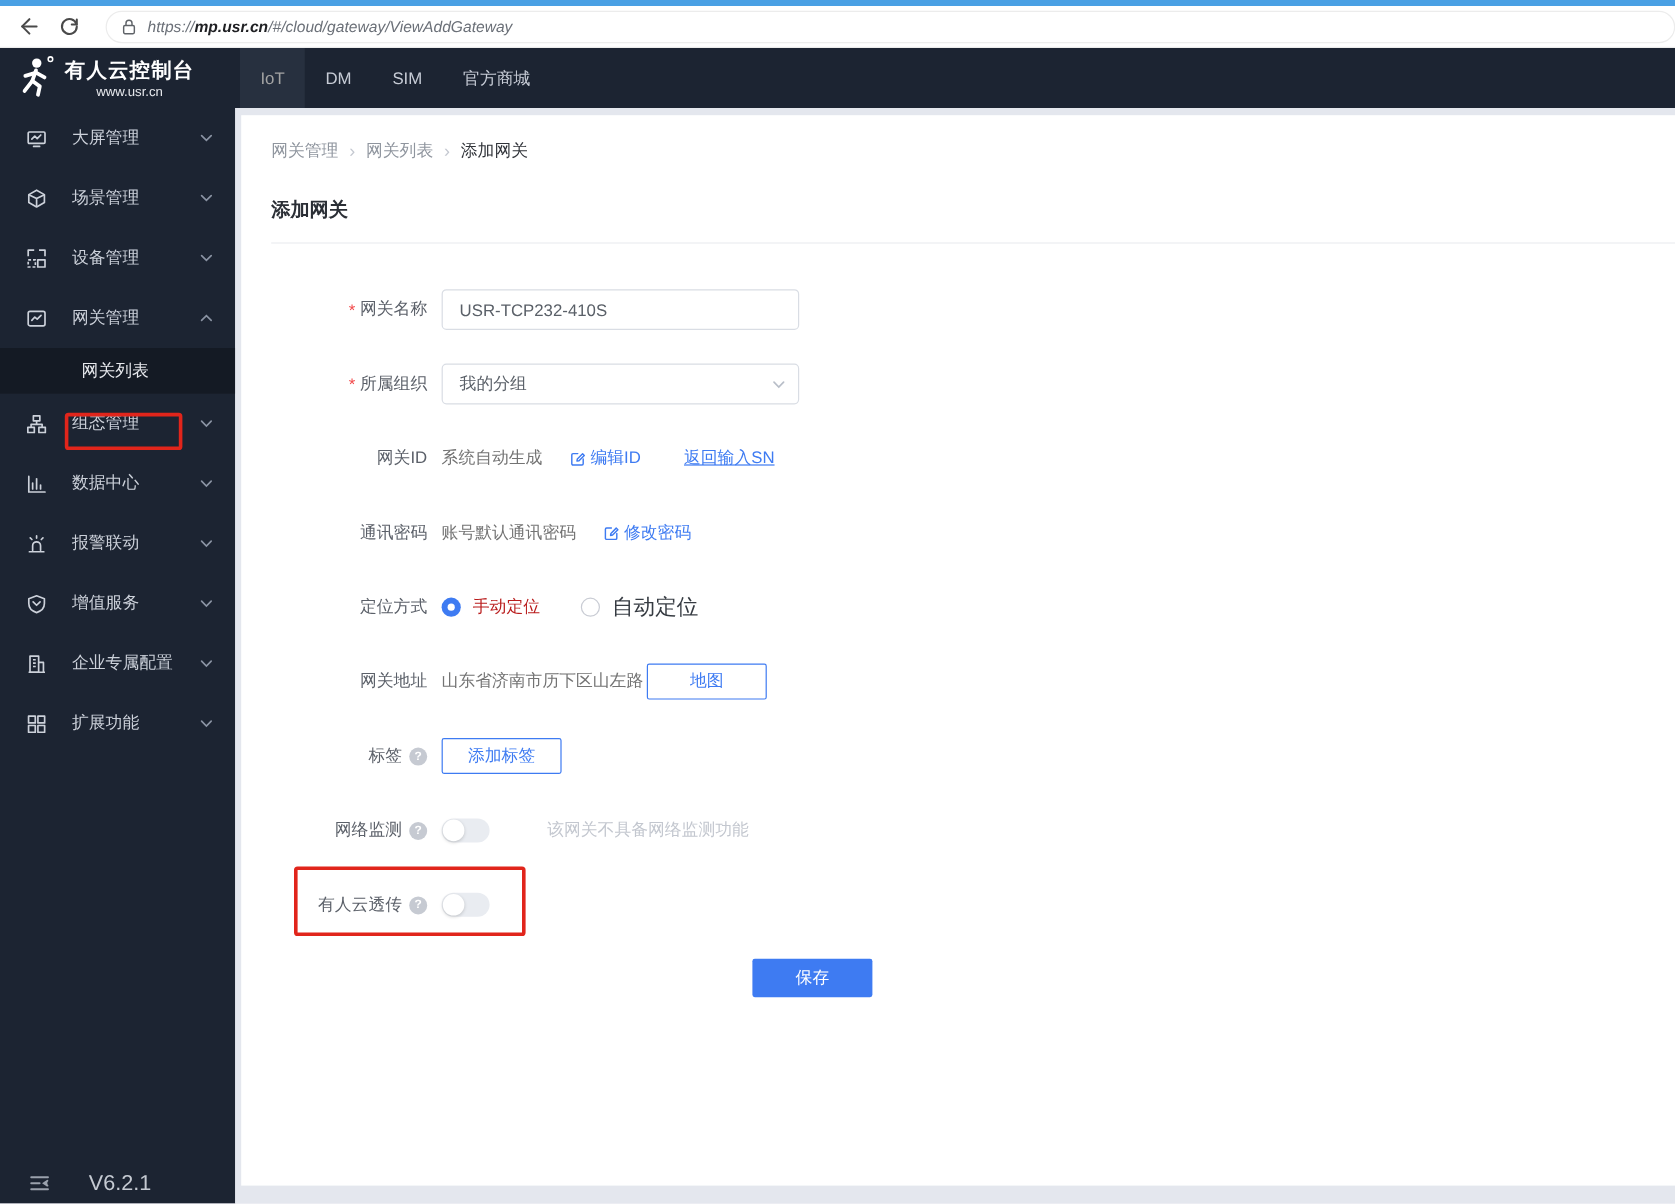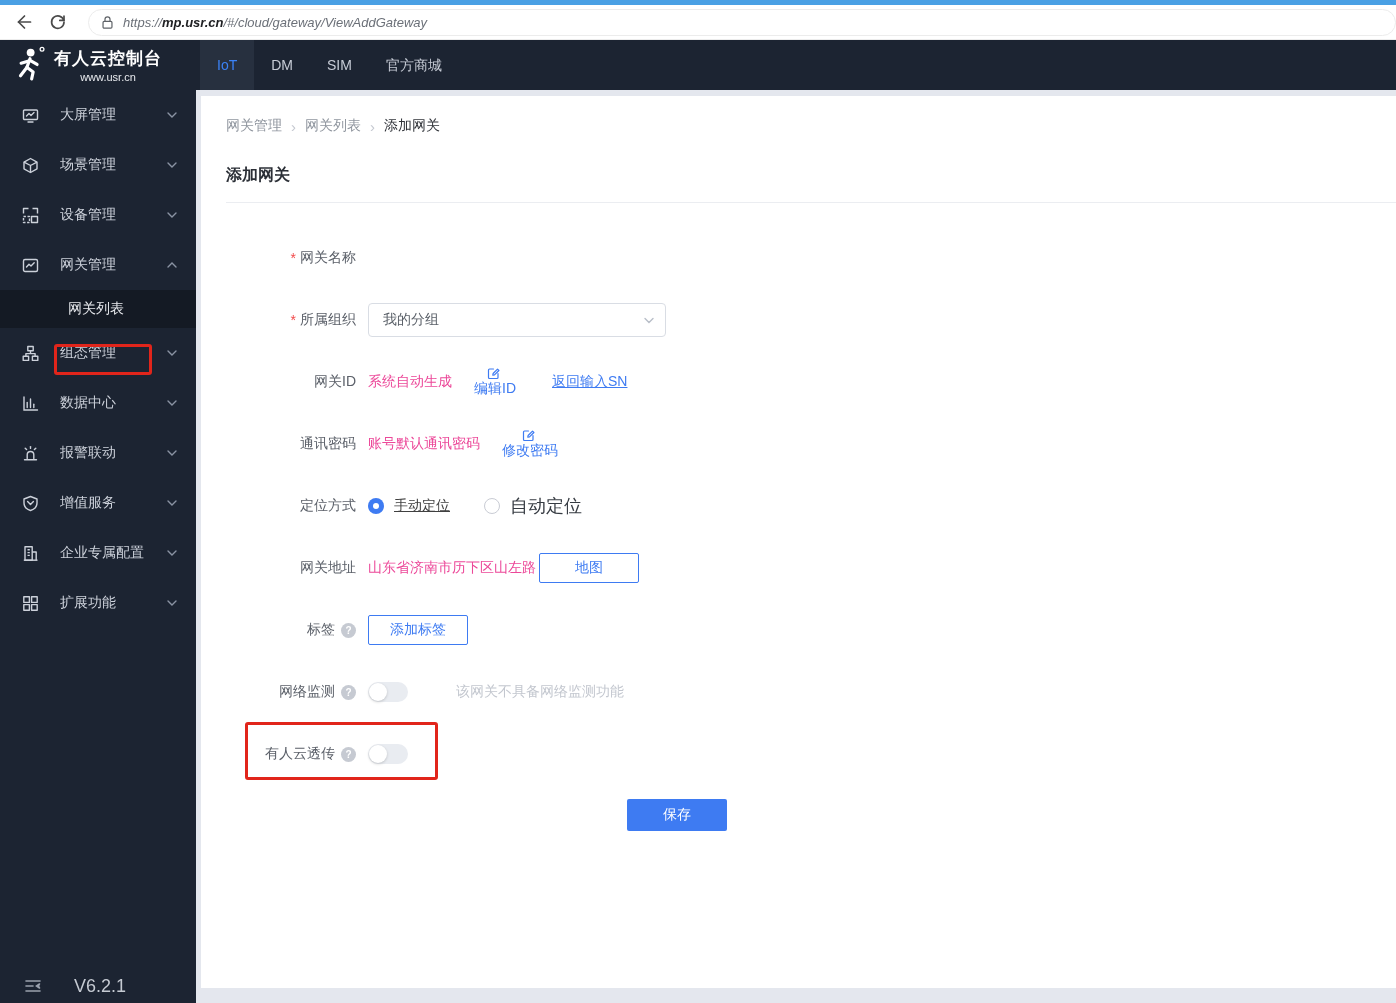--- a/index.html
+++ b/index.html
@@ -21,21 +21,21 @@
   .url-text b { color:#202124; font-weight:bold; }
 
   
   .app-header { position:absolute; top:40px; left:0; right:0; height:50px; background:#1c2432; display:flex; }
   .logo-area { width:196px; flex:none; display:flex; align-items:center; padding-left:13px; }
   .logo-txt { margin-left:7px; }
   .logo-title { color:#fff; font-size:17px; font-weight:bold; letter-spacing:1px; }
   .logo-sub { color:#e8eaee; font-size:11px; text-align:center; margin-top:1px; }
   .tabs { display:flex; margin-left:4px; }
   .tab { padding:0 17px; line-height:50px; font-size:14px; color:#c7ccd6; cursor:pointer; }
-  .tab.active { background:#27303f; color:#3b82f6; }
+  .tab.active { background:#27303f; color:#a3a3a3; }
 
   
   .sidebar { position:absolute; top:90px; left:0; width:196px; bottom:0; background:#1c2432; }
   .mi { height:50px; display:flex; align-items:center; padding:0 18px 0 22px; color:#ccd1da; font-size:14px; cursor:pointer; }
   .mi-ic { width:17px; height:17px; margin-right:21px; flex:none; }
   .mi-label { flex:1; }
   .chev { width:12px; height:12px; flex:none; }
   .chev.up { transform:rotate(180deg); }
   .smi { height:38px; background:#141a24; color:#e8eaee; font-size:14px; display:flex; align-items:center; padding-left:68px; cursor:pointer; }
   .side-footer { position:absolute; bottom:0; left:0; right:0; height:34px; display:flex; align-items:center; padding-left:24px; }
@@ -55,29 +55,29 @@
   .form { margin-top:38px; }
   .frow { display:flex; align-items:center; height:34px; margin-bottom:28px; }
   .flabel { width:142px; flex:none; display:flex; justify-content:flex-end; align-items:center;
             padding-right:12px; font-size:14px; color:#5b6069; }
   .req { color:#f2494a; margin-right:4px; }
   .tinput { width:298px; height:34px; border:1px solid #d9dde4; border-radius:4px; padding:0 14px;
             font-size:14px; color:#5a6068; font-family:inherit; outline:none; }
   .tselect { width:298px; height:34px; border:1px solid #d9dde4; border-radius:4px; padding:0 10px 0 14px;
              font-size:14px; color:#5a6068; display:flex; align-items:center; cursor:pointer; }
   .tselect .sel-val { flex:1; }
-  .val { font-size:14px; color:#ec4899; }
-  .blink { font-size:14px; color:#3e7bf2; cursor:pointer; display:inline-flex; align-items:center;flex-direction:column; }
+  .val { font-size:14px; color:#737373; }
+  .blink { font-size:14px; color:#3e7bf2; cursor:pointer; display:inline-flex; align-items:center; }
   .blink svg { margin-right:4px; }
   .u { text-decoration:underline; }
   .radio { width:16px; height:16px; border-radius:50%; flex:none; cursor:pointer; position:relative; }
   .radio.on { background:#3e7bf2; }
   .radio.on::after { content:""; position:absolute; left:5px; top:5px; width:6px; height:6px; border-radius:50%; background:#fff; }
   .radio.off { background:#fff; border:1px solid #c9ccd4; }
-  .rlabel-on { font-size:14px; color:#404040; text-decoration:underline; margin-left:10px; cursor:pointer; }
+  .rlabel-on { font-size:14px; color:#b91c1c; margin-left:10px; cursor:pointer; }
   .rlabel-off { font-size:18px; color:#363b42; margin-left:10px; cursor:pointer; }
   .ghost-btn { width:100px; height:30px; border:1px solid #3e7bf2; border-radius:2px; background:#fff;
                color:#3e7bf2; font-size:14px; font-family:inherit; cursor:pointer; }
   .qicon { width:15px; height:15px; border-radius:50%; background:#c6cad2; color:#fff; font-size:10px;
            font-weight:bold; display:inline-flex; align-items:center; justify-content:center; margin-left:6px; cursor:pointer; }
   .toggle { width:40px; height:20px; border-radius:10px; background:#e9ecf1; position:relative; cursor:pointer; flex:none; }
   .toggle .knob { position:absolute; left:1px; top:1px; width:18px; height:18px; border-radius:50%;
                   background:#fff; box-shadow:0 1px 3px rgba(0,0,0,.18); }
   .hint { font-size:14px; color:#c3c7cf; margin-left:48px; }
   .save-row { margin-top:25px; }
@@ -295,20 +295,21 @@
     <div class="page-title">添加网关</div>
     <div class="title-divider"></div>
 
     <div class="form">
 
       <div class="frow">
         <div class="flabel">
           <span class="req">*</span>
           <span>网关名称</span>
         </div>
+        <input class="tinput" type="text" value="USR-TCP232-410S" style="">
       </div>
 
       <div class="frow">
         <div class="flabel">
           <span class="req">*</span>
           <span>所属组织</span>
         </div>
         <div class="tselect">
           <span class="sel-val">我的分组</span>
           <svg width="12" height="12" viewBox="0 0 12 12" fill="none" stroke="#b8bec8" stroke-width="1.4" stroke-linecap="round">

